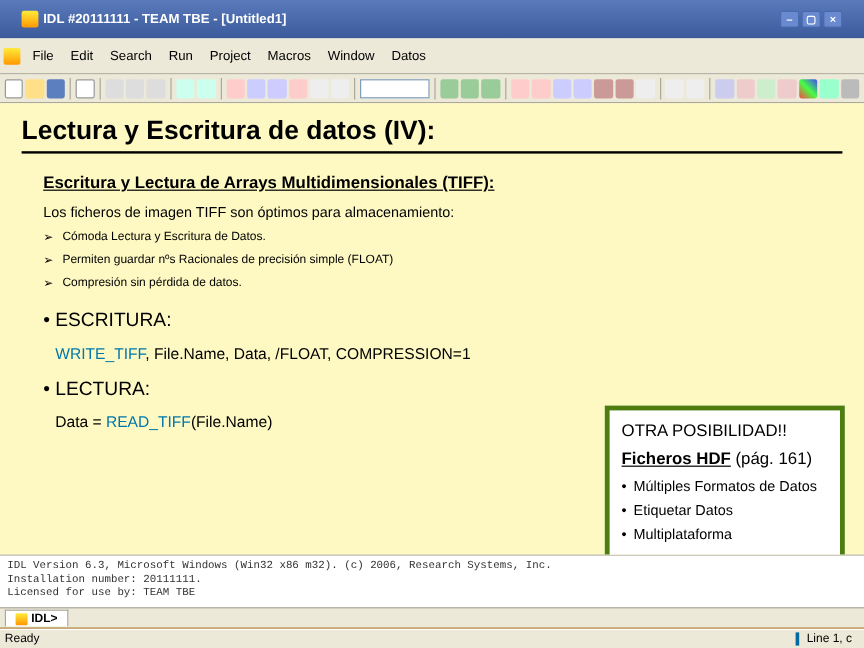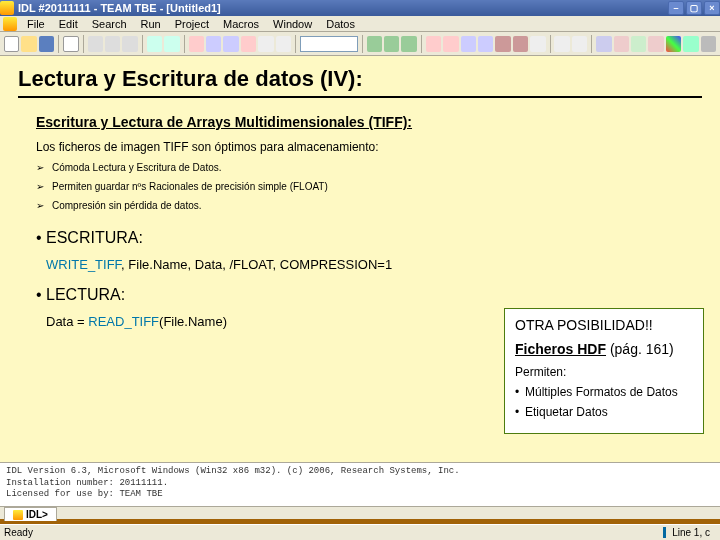--- a/index.html
+++ b/index.html
@@ -1,48 +1,48 @@
 <!DOCTYPE html>
 <html><head>
 <meta charset="utf-8">
 <style>
   * { box-sizing: border-box; margin: 0; padding: 0; }
   body { font-family: Tahoma, Arial, sans-serif; font-size: 11px; background: #f0f0f0; width: 720px; height: 540px; overflow: hidden; display: flex; flex-direction: column; }
-  .titlebar { background: linear-gradient(#5a7abb,#3a5a9b); color:#fff; height:16px; display:flex; align-items:center; padding:0 0; font-size:11px; font-weight:bold; }
+  .titlebar { background: linear-gradient(#5a7abb,#3a5a9b); color:#fff; height:32px; display:flex; align-items:center; padding:0 18px; font-size:11px; font-weight:bold; }
   .titlebar .icon { width:14px; height:14px; background: linear-gradient(#ffeb3b,#ff9800); border-radius:2px; margin-right:4px; }
   .titlebar .win-btns { margin-left:auto; display:flex; gap:2px; }
   .titlebar .win-btns div { width:16px; height:14px; background:#6a8acf; border:1px solid #4a6aaf; border-radius:2px; display:flex; align-items:center; justify-content:center; font-size:9px; }
-  .menubar { background:#ece9d8; height:16px; display:flex; align-items:center; border-bottom:1px solid #aca899; padding:0 2px; }
+  .menubar { background:#ece9d8; height:30px; display:flex; align-items:center; border-bottom:1px solid #aca899; padding:0 2px; }
   .menubar .m-icon { width:14px; height:14px; background:linear-gradient(#ffeb3b,#ff9800); border-radius:2px; margin:0 3px 0 1px; }
   .menubar span { padding:2px 7px; }
   .toolbar { background:#ece9d8; height:24px; border-bottom:1px solid #aca899; display:flex; align-items:center; gap:2px; padding:0 4px; }
   .toolbar .tb { width:16px; height:16px; border-radius:2px; }
   .toolbar .sep { width:1px; height:18px; background:#aca899; margin:0 2px; }
   .toolbar .field { width:60px; height:16px; background:#fff; border:1px solid #7f9db9; }
   .content { flex:1; background:#fef9c3; position:relative; overflow:hidden; }
   .slide { padding:10px 18px 8px 18px; }
   .slide h1 { font-family: Arial, sans-serif; font-size:22px; font-weight:bold; border-bottom:2px solid #000; padding-bottom:4px; margin-bottom:16px; }
   .indent { margin-left:18px; font-family: Arial, sans-serif; }
   .subhead { font-size:14px; font-weight:bold; text-decoration:underline; margin-bottom:10px; }
   .para { font-size:12px; margin-bottom:8px; }
   .bullet-tri { font-size:10px; margin-bottom:8px; padding-left:16px; position:relative; }
   .bullet-tri::before { content:"➢"; position:absolute; left:0; }
   .bullet-dot { font-size:16px; margin-bottom:10px; padding-left:10px; position:relative; }
   .bullet-dot::before { content:"•"; position:absolute; left:0; }
   .code { font-size:13px; margin:4px 0 14px 10px; }
   .kw { color:#07a; }
-  .infobox { position:absolute; right:16px; top:252px; width:200px; border:1px solid #4d7c0f; background:#fff; padding:8px 10px; font-family: Arial, sans-serif; }
+  .infobox { position:absolute; right:16px; top:252px; width:200px; border:4px solid #4d7c0f; background:#fff; padding:8px 10px; font-family: Arial, sans-serif; }
   .infobox .ib-title { font-size:14px; margin-bottom:8px; }
   .infobox .ib-main { font-size:14px; margin-bottom:8px; }
   .infobox .ib-main b { text-decoration:underline; }
   .infobox .ib-p { font-size:12px; margin-bottom:6px; }
   .infobox .ib-li { font-size:12px; margin-bottom:6px; padding-left:10px; position:relative; }
   .infobox .ib-li::before { content:"•"; position:absolute; left:0; }
   .console { background:#fff; border-top:1px solid #aca899; height:44px; font-size:9px; color:#333; padding:3px 6px; line-height:1.3; font-family: "Courier New", monospace; }
-  .tabs { background:#ece9d8; height:18px; border-top:1px solid #aca899; border-bottom:5px solid #a16207; display:flex; align-items:flex-start; padding-left:4px; gap:2px; }
+  .tabs { background:#ece9d8; height:18px; border-top:1px solid #aca899; border-bottom:1px solid #a16207; display:flex; align-items:center; padding-left:4px; gap:2px; }
   .tab { background:#fff; border:1px solid #aca899; border-bottom:none; padding:1px 8px; font-size:10px; display:flex; align-items:center; gap:3px; font-weight:bold; }
   .tab .tic { width:10px; height:10px; background:linear-gradient(#ffeb3b,#ff9800); border-radius:1px; }
   .status { background:#ece9d8; height:16px; display:flex; align-items:center; font-size:10px; border-top:1px solid #fff; padding:0 4px; }
   .status .grow { flex:1; }
   .status .cell { border-left:3px solid #0369a1; padding:0 6px; }
 </style>
 </head>
 <body>
 
 <div class="titlebar">
@@ -126,23 +126,23 @@
       <div style="height:10px"></div>
       <div class="bullet-dot">ESCRITURA:</div>
       <div class="code"><span class="kw">WRITE_TIFF</span><span>, File.Name, Data, /FLOAT, COMPRESSION=1</span></div>
       <div class="bullet-dot">LECTURA:</div>
       <div class="code"><span>Data = </span><span class="kw">READ_TIFF</span><span>(File.Name)</span></div>
     </div>
   </div>
   <div class="infobox">
     <div class="ib-title">OTRA POSIBILIDAD!!</div>
     <div class="ib-main"><b>Ficheros HDF</b><span> (pág. 161)</span></div>
-    <div class="ib-p">Permiten:</div>
     <div class="ib-li">Múltiples Formatos de Datos</div>
     <div class="ib-li">Etiquetar Datos</div>
+    <div class="ib-li">Multiplataforma</div>
   </div>
 </div>
 
 <div class="console">
   <div>IDL Version 6.3, Microsoft Windows (Win32 x86 m32). (c) 2006, Research Systems, Inc.</div>
   <div>Installation number: 20111111.</div>
   <div>Licensed for use by: TEAM TBE</div>
 </div>
 
 <div class="tabs">

